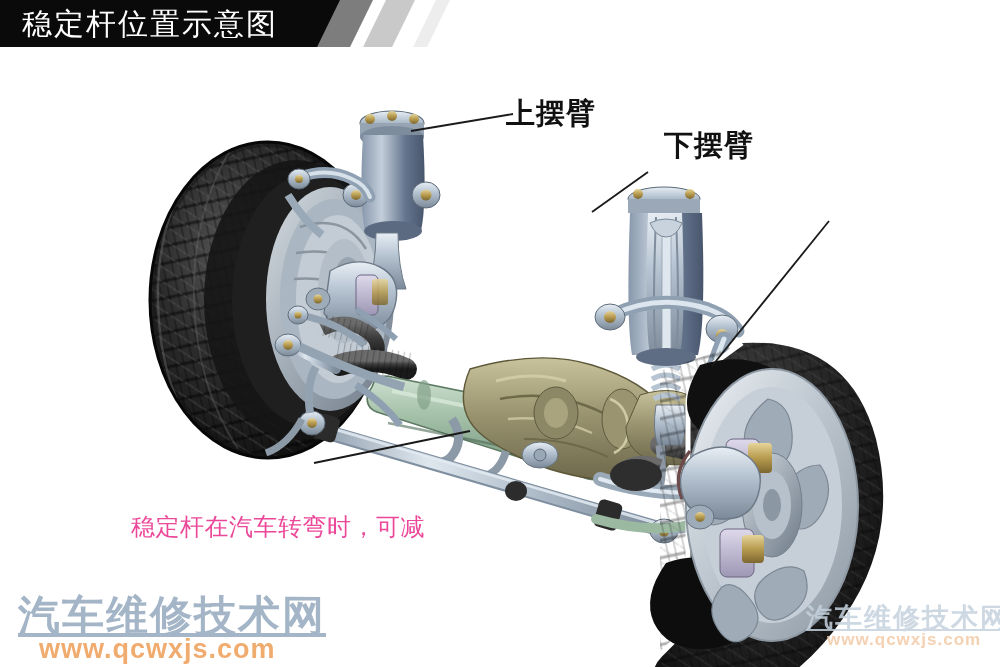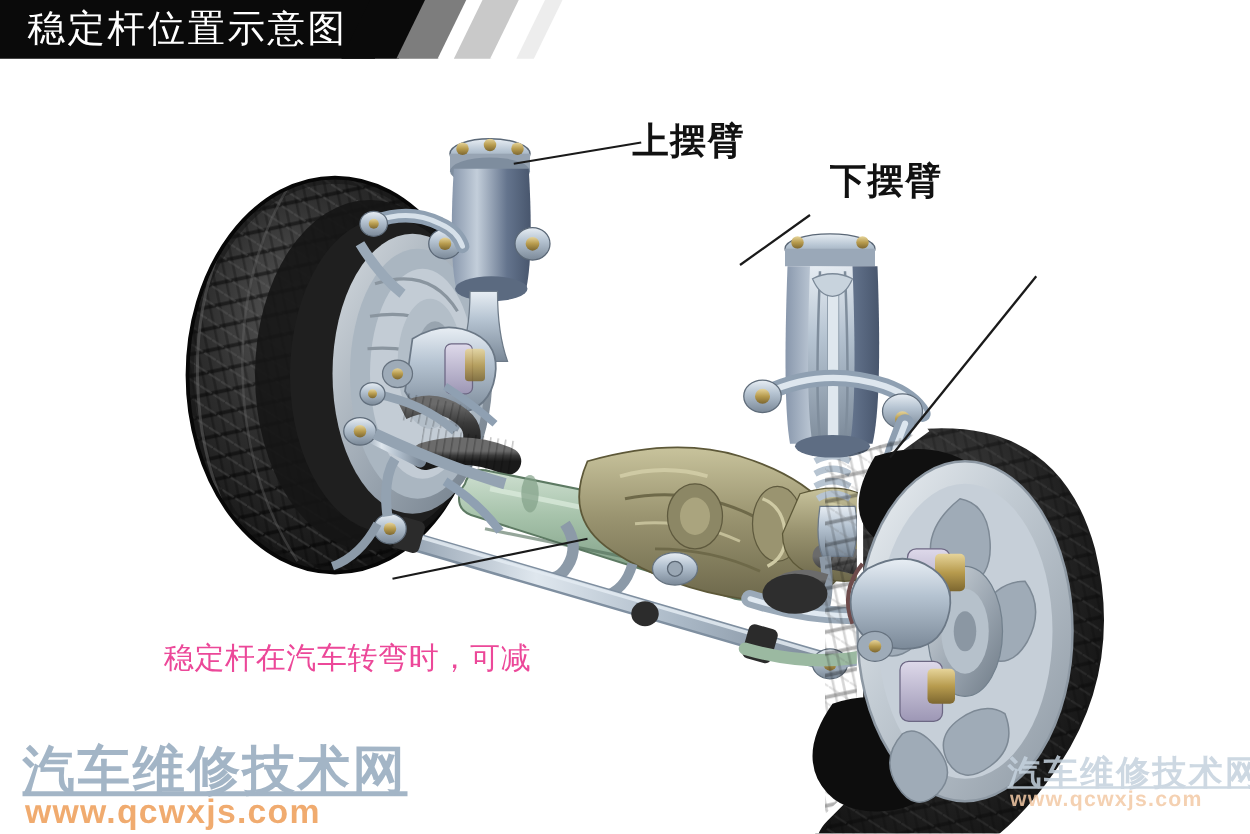--- a/index.html
+++ b/index.html
@@ -36,21 +36,21 @@
   #leaders{position:absolute;left:0;top:0;width:1000px;height:667px;pointer-events:none;}
 
   
   #desc{position:absolute;left:131px;top:511px;width:310px;color:#ec4899;
         font-size:24px;line-height:31px;letter-spacing:0.5px;}
   #desc div{white-space:nowrap;}
 
   
   .wm{position:absolute;font-weight:700;white-space:nowrap;}
   .wm-cn{letter-spacing:2px;text-decoration:underline;}
-  .wm-url{letter-spacing:1px;}
+  .wm-url{letter-spacing:1px;margin-left:19px;}
   #wm-left-cn{left:18px;top:588px;font-size:42px;color:#9fb2c4;opacity:.95;}
   #wm-left-url{left:20px;top:634px;font-size:27px;color:#f0a768;opacity:.95;}
   #wm-right-cn{left:806px;top:600px;font-size:27px;color:#c5d2de;opacity:.85;}
   #wm-right-url{left:808px;top:630px;font-size:17px;color:#f3c9a5;opacity:.85;}
 </style>
 </head>
 <body>
 
 <div id="stage">
 

